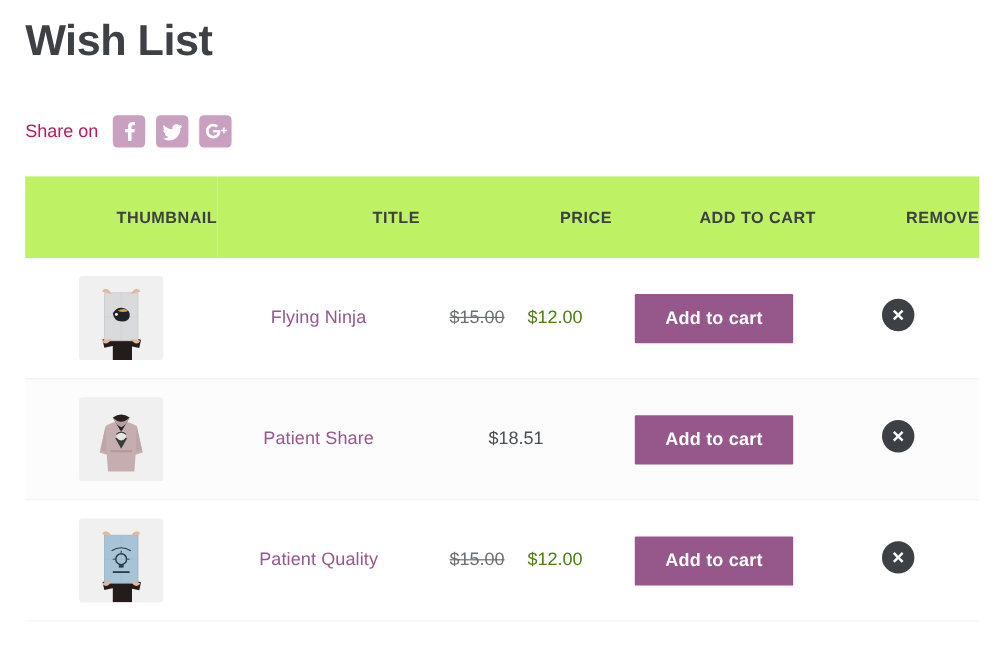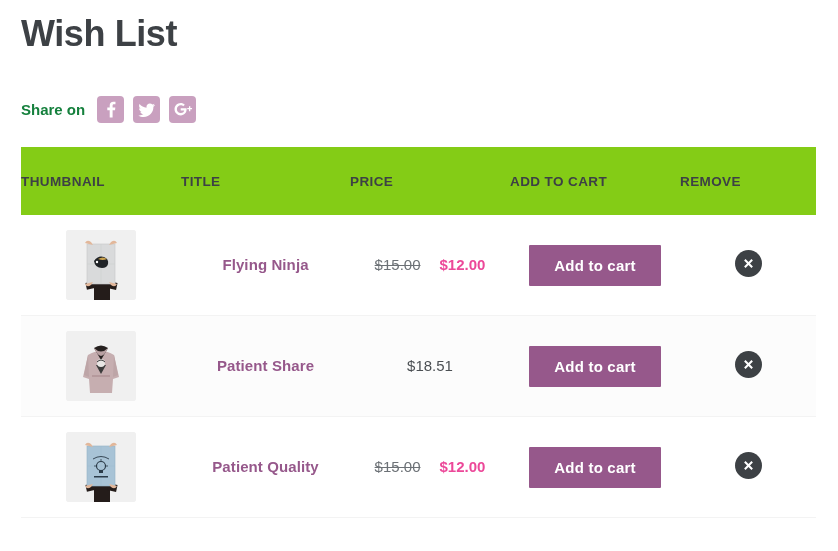--- a/index.html
+++ b/index.html
@@ -39,22 +39,22 @@
   .share-row {
     position: absolute;
     left: 21px;
     top: 96px;
     display: flex;
     align-items: center;
     gap: 9px;
   }
   .share-label {
     font-size: 15px;
-    color: #15803d;
-    font-weight: bold;
+    color: #be185d;
+    font-weight: normal;
     line-height: 1;
     margin-right: 3px;
   }
   .share-btn {
     width: 27px;
     height: 27px;
     border-radius: 4px;
     background: #c9a0bf;
     display: inline-flex;
     align-items: center;
@@ -67,28 +67,28 @@
   
   .wishlist-table {
     position: absolute;
     left: 21px;
     top: 147px;
     width: 795px;
     border-collapse: collapse;
     table-layout: fixed;
   }
   .wishlist-table thead th {
-    background: #84cc16;
+    background: #bef264;
     font-size: 13.5px;
     font-weight: bold;
     letter-spacing: 0.4px;
     color: #3d4145;
     text-transform: uppercase;
     padding: 27px 0 26px 0;
-    text-align: left;
+    text-align: right;
     border: none;
   }
   .wishlist-table tbody td {
     padding: 0;
     height: 100px;
     vertical-align: middle;
     text-align: center;
     border: none;
     background: #ffffff;
   }
@@ -117,42 +117,42 @@
     margin: 0 auto;
     display: block;
     overflow: hidden;
     background: #f1f1f1;
   }
   .thumb svg { display: block; }
 
   
   .product-title {
     font-size: 15px;
-    font-weight: bold;
+    font-weight: normal;
     color: #96588b;
     text-decoration: none;
     cursor: pointer;
     letter-spacing: 0.1px;
   }
 
   
   .price {
     font-size: 15px;
     color: #4b4f53;
     white-space: nowrap;
   }
   .price .old {
     text-decoration: line-through;
     color: #6c7176;
     font-weight: normal;
     margin-right: 19px;
   }
   .price .new {
-    font-weight: bold;
-    color: #ec4899;
+    font-weight: normal;
+    color: #4d7c0f;
   }
   .price .single {
     font-weight: normal;
     color: #4b4f53;
   }
 
   
   .add-to-cart {
     display: inline-block;
     background: #96588b;

